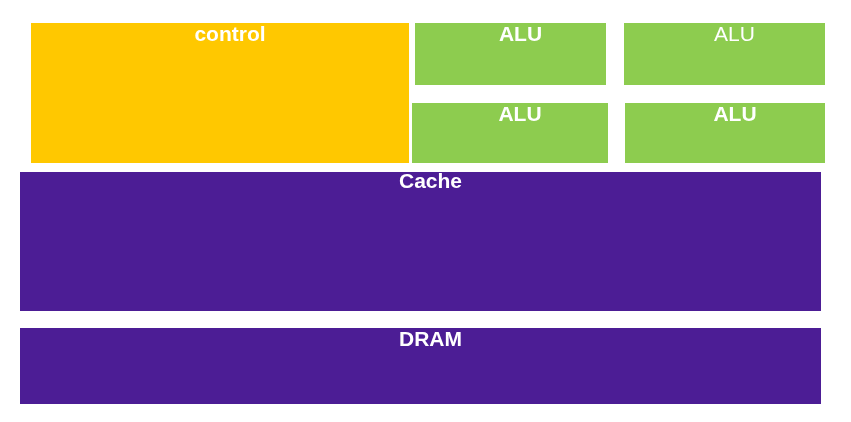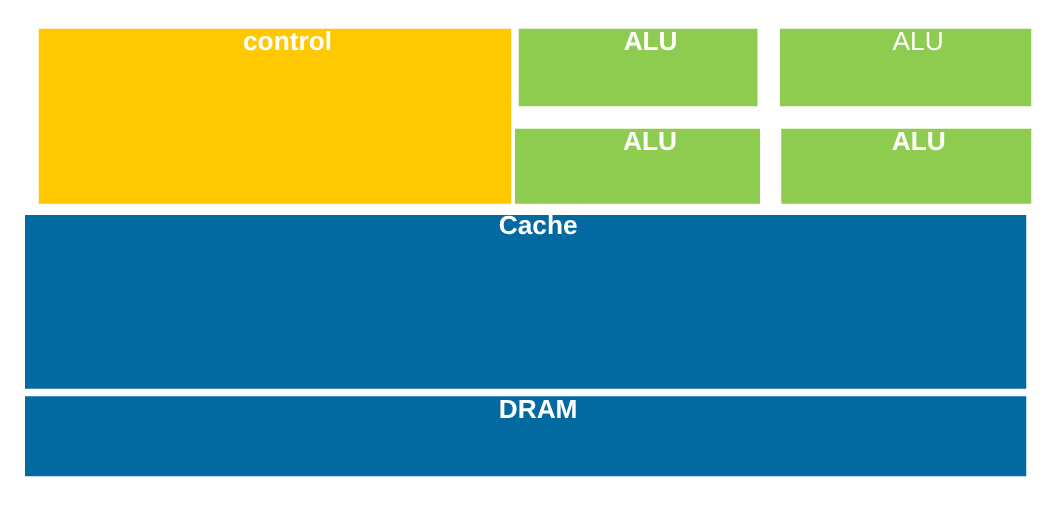--- a/index.html
+++ b/index.html
@@ -62,41 +62,41 @@
   .alu.weight-regular .block-label {
     font-weight: normal;
   }
   .alu-0 { left: 415px; top: 23px;  width: 191px; height: 62px; }
   .alu-1 { left: 624px; top: 23px;  width: 201px; height: 62px; }
   .alu-2 { left: 412px; top: 103px; width: 196px; height: 60px; }
   .alu-3 { left: 625px; top: 103px; width: 200px; height: 60px; }
 
   
   .mem {
-    background: #0369a1;
+    background: #4c1d95;
   }
   .mem .block-label {
     font-size: 21px;
     font-weight: bold;
   }
   .cache {
     left: 20px;
     top: 172px;
     width: 801px;
     height: 139px;
   }
   .cache .block-label {
     position: relative;
     top: -2px;
   }
   .dram {
     left: 20px;
-    top: 317px;
+    top: 328px;
     width: 801px;
-    height: 64px;
+    height: 76px;
   }
   .dram .block-label {
     position: relative;
     top: 0px;
   }
 </style>
 </head>
 <body>
 
 <div id="diagram">

